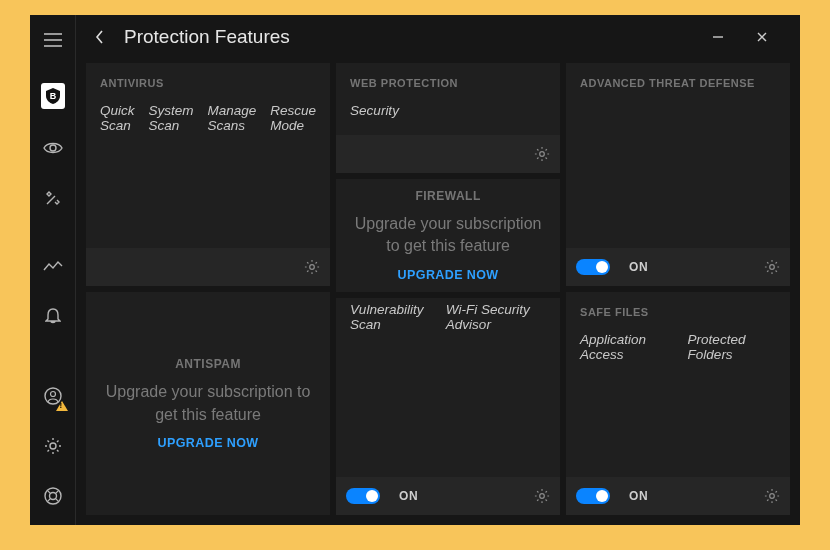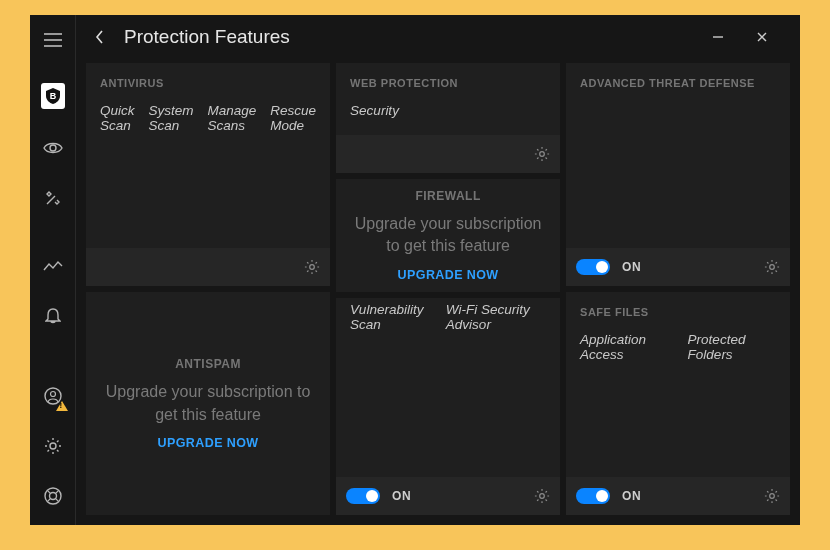--- a/index.html
+++ b/index.html
@@ -178,21 +178,21 @@
       font-size: 13.5px;
       cursor: pointer;
     }
     .card-footer {
       margin-top: auto;
       height: 38px;
       background: #262626;
       display: flex;
       align-items: center;
       padding: 0 10px;
-      gap: 8px;
+      gap: 15px;
     }
     .gear-right {
       margin-left: auto;
       color: #8a8a8a;
       cursor: pointer;
       display: flex;
       align-items: center;
     }
     .toggle {
       width: 34px;

